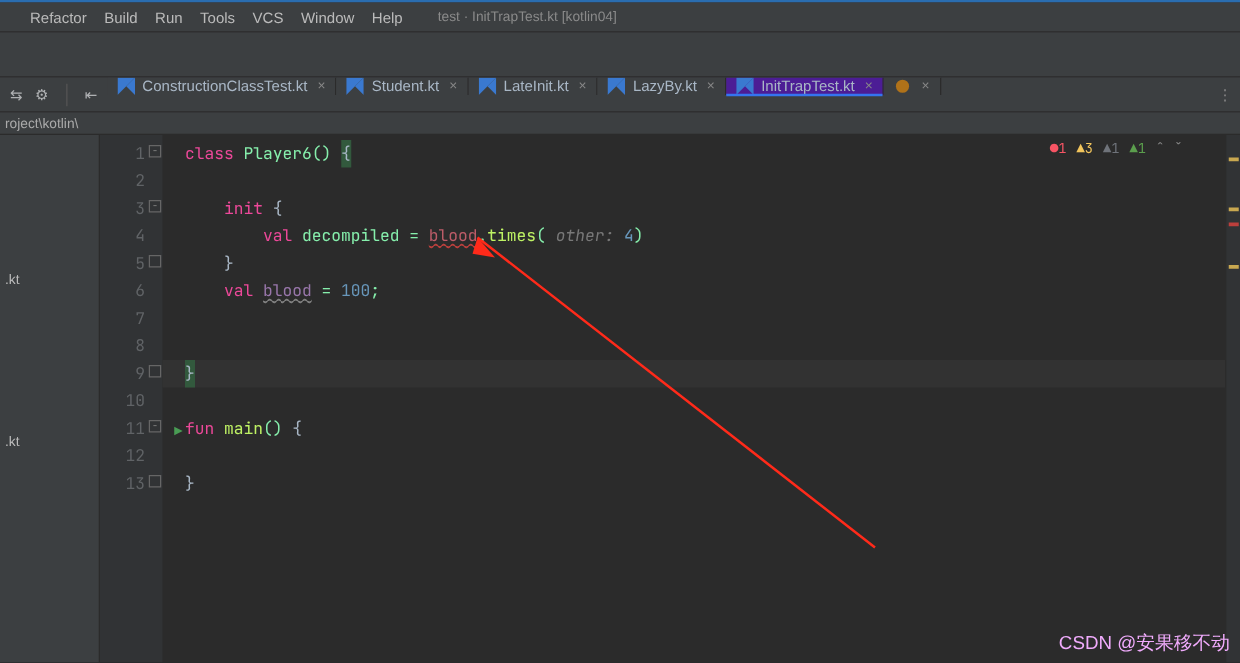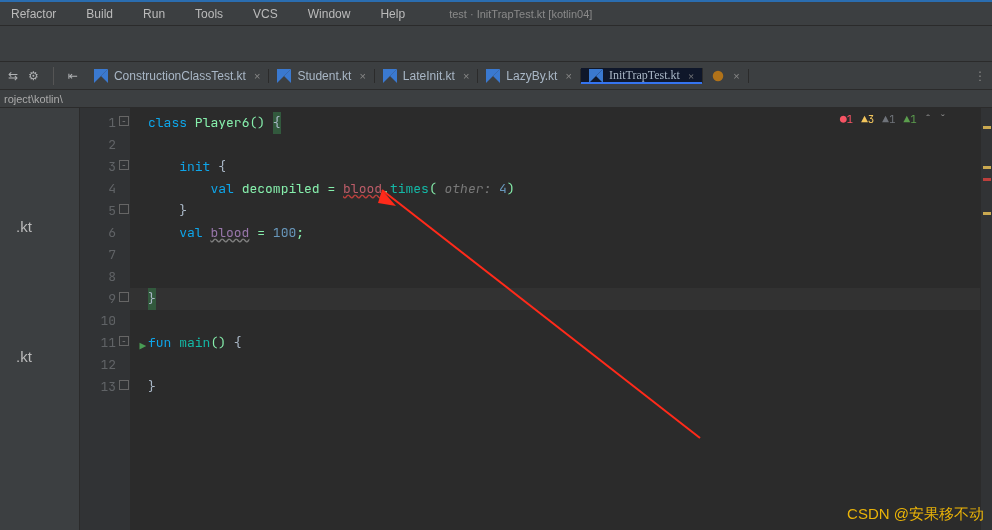--- a/index.html
+++ b/index.html
@@ -1,60 +1,60 @@
 <!DOCTYPE html>
 <html><head>
 <meta charset="utf-8">
 <style>
 * { margin:0; padding:0; box-sizing:border-box; }
 body { width:992px; height:530px; background:#2b2d30; font-family:"Segoe UI",Arial,sans-serif; font-size:12px; color:#bbb; overflow:hidden; position:relative; }
 .top-accent { height:2px; background:#2a6db0; }
-.menubar { height:24px; display:flex; align-items:center; padding:0 5px; background:#3c3f41; border-bottom:1px solid #2b2b2b; gap:18px; }
+.menubar { height:24px; display:flex; align-items:center; padding:0 18px; background:#3c3f41; border-bottom:1px solid #2b2b2b; gap:2px; }
 .menubar .m { padding:2px 6px; color:#bbb; cursor:default; }
 .menubar .title { margin-left:20px; color:#8a8a8a; font-size:11px; }
 .spacer { height:36px; background:#3c3f41; border-bottom:1px solid #2b2b2b; }
 .toolbar-row { height:28px; display:flex; align-items:center; background:#3c3f41; border-bottom:1px solid #2b2b2b; }
 .tool-icons { display:flex; align-items:center; gap:10px; padding:0 8px; color:#afb1b3; }
 .tool-sep { width:1px; height:18px; background:#555; margin:0 4px; }
-.tabs { display:flex; align-items:center; height:28px; overflow:hidden; flex:1; }
+.tabs { display:flex; align-items:flex-start; height:28px; overflow:hidden; flex:1; }
 .tab { display:flex; align-items:center; gap:6px; padding:0 8px; color:#a9b7c6; border-right:1px solid #2b2b2b; background:#3c3f41; font-size:12px; white-space:nowrap; position:relative; }
-.tab.active { background:#0f172a;font-family:Liberation Serif, serif; }
+.tab.active { background:#4c1d95; }
 .tab.active::after { content:""; position:absolute; left:0; right:0; bottom:-1px; height:2px; background:#3574f0; }
 .tab .kt-icon { width:14px; height:14px; }
 .tab .close { color:#888; font-size:11px; margin-left:2px; }
 .tabs-end { padding:0 6px; color:#888; }
 .breadcrumb { height:18px; display:flex; align-items:center; padding:0 4px; background:#3c3f41; border-bottom:1px solid #2b2b2b; font-size:11px; color:#aaa;text-align:right; }
 .main { display:flex; height:calc(530px - 2px - 24px - 36px - 28px - 18px); position:relative; }
 .sidebar { width:80px; background:#3c3f41; border-right:1px solid #2b2b2b; position:relative; }
-.sidebar .item { position:absolute; left:16px; font-size:15px; color:#bbb; white-space:nowrap; }
+.sidebar .item { position:absolute; left:4px; font-size:11px; color:#bbb; white-space:nowrap; }
 .editor { flex:1; display:flex; background:#2b2b2b; font-family:"JetBrains Mono",Consolas,monospace; font-size:13px; position:relative; }
 .gutter { width:50px; background:#313335; text-align:right; padding-top:4px; color:#606366; position:relative; }
 .gutter .ln { height:22px; padding-right:14px; line-height:22px; position:relative; }
 .gutter .fold { position:absolute; right:1px; top:4px; width:10px; height:10px; border:1px solid #666; background:#313335; font-size:8px; line-height:8px; color:#888; text-align:center; }
 .gutter .run { position:absolute; right:-16px; top:3px; color:#499c54; font-size:11px; }
 .code { flex:1; padding-top:4px; position:relative; }
 .code .line { height:22px; line-height:22px; padding-left:18px; white-space:pre; }
-.kw { color:#0ea5e9;text-align:right; }
-.fn { color:#14b8a6; }
+.kw { color:#ec4899;text-align:right; }
+.fn { color:#bef264; }
 .str-param { color:#787878; font-style:italic; }
 .num { color:#6897bb; }
 .ident { color:#86efac; }
 .err { color:#bc5c68; text-decoration:underline wavy #bc3f3c; }
 .warn-u { text-decoration:underline wavy #808080; color:#9876aa; }
 .brace { color:#a9b7c6; }
 .caret-line { background:#323232; }
 .insp { position:absolute; top:4px; right:34px; display:flex; gap:8px; font-size:11px; align-items:center; z-index:5; }
 .insp .e { color:#f75464; }
 .insp .w { color:#f2c55c; }
 .insp .g { color:#6f737a; }
 .insp .gr { color:#5b9e4d; }
 .right-stripe { width:12px; background:#313335; border-left:1px solid #2b2b2b; position:relative; }
 .right-stripe .mark { position:absolute; right:1px; width:8px; height:3px; }
 .arrow-svg { position:absolute; pointer-events:none; z-index:10; }
-.watermark { position:absolute; right:8px; bottom:6px; color:#eab308; font-size:15px; font-family:Arial,sans-serif; z-index:20; }
+.watermark { position:absolute; right:8px; bottom:6px; color:#f0abfc; font-size:15px; font-family:Arial,sans-serif; z-index:20; }
 .highlight-block { background:#32593d; display:inline-block; }
 </style>
 </head>
 <body>
 
 <div class="top-accent"></div>
 
 <div class="menubar">
   <span class="m"><span>Refactor</span></span>
   <span class="m"><span>Build</span></span>

